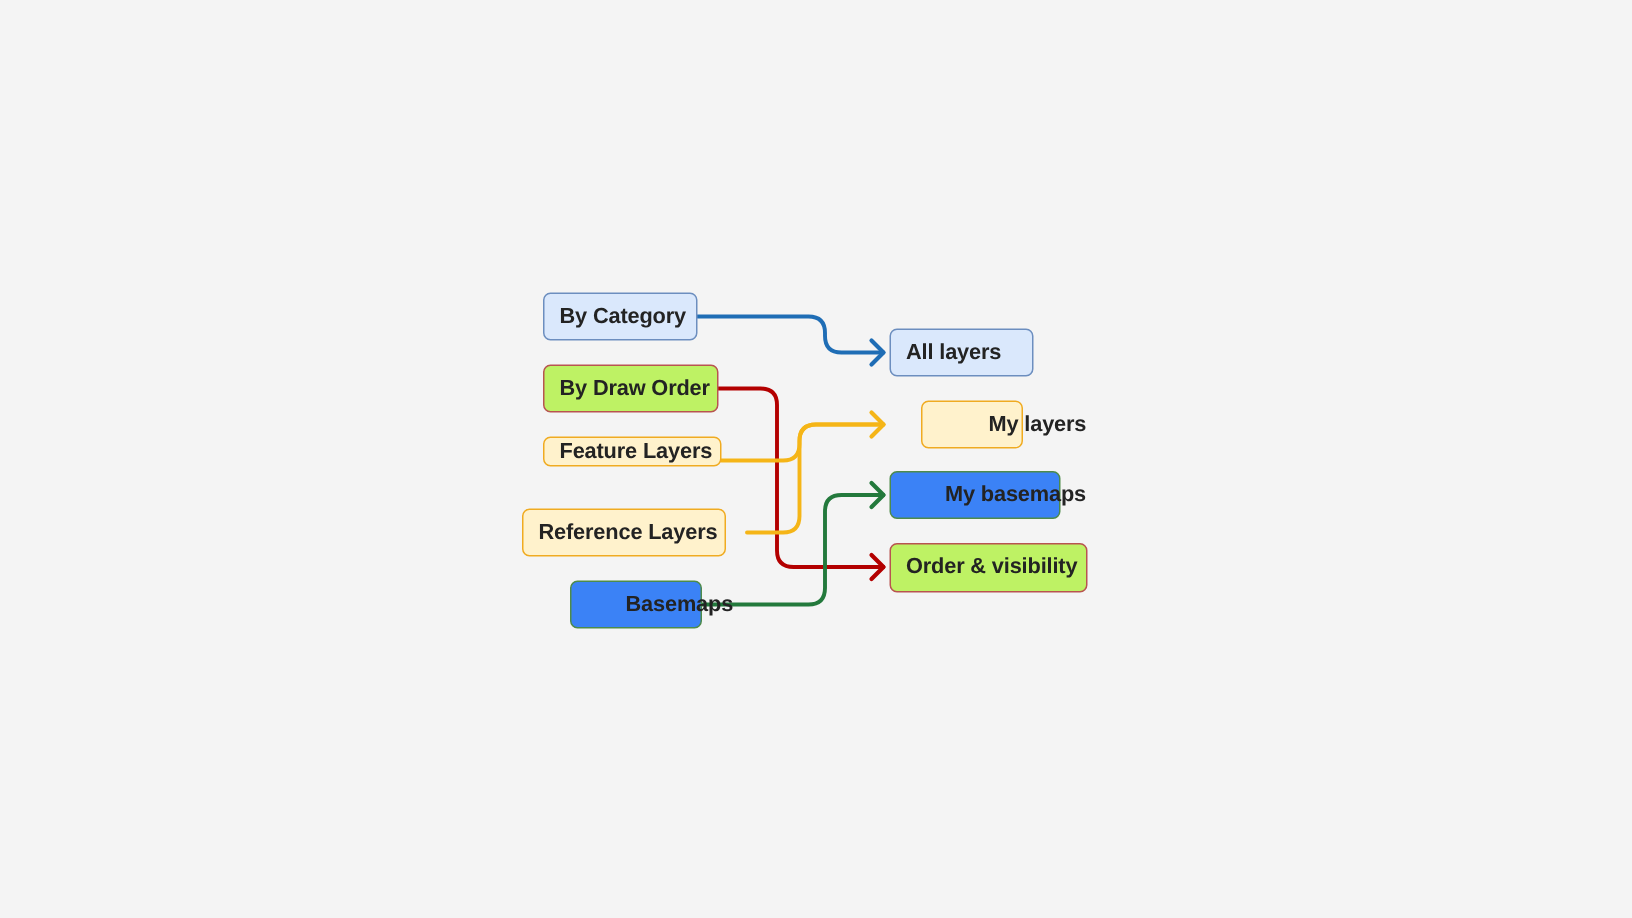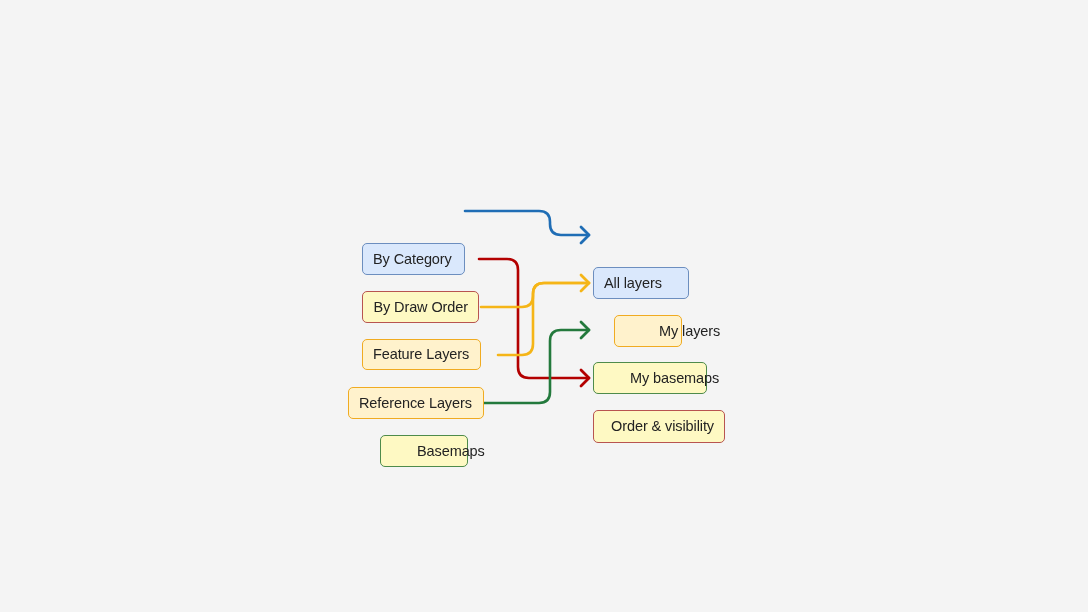--- a/index.html
+++ b/index.html
@@ -34,34 +34,33 @@
     box-sizing: border-box;
     border-radius: 5px;
     border-width: 1.4px;
     border-style: solid;
     display: flex;
     align-items: center;
     justify-content: flex-start;
     padding-left: 10px;
     padding-right: 10px;
     font-size: 14.5px;
-    font-weight: normal;
+    font-weight: bold;
     color: #232323;
     letter-spacing: -0.1px;
     white-space: nowrap;
-    margin-top: 48px;
   }
   .node-label {
     display: block;
     line-height: 1;
   }
   .fill-blue   { background: #dae8fc; border-color: #6c8ebf; }
-  .fill-red    { background: #fef9c3; border-color: #b85450; justify-content: flex-end; }
+  .fill-red    { background: #bef264; border-color: #b85450; }
   .fill-yellow { background: #fff2cc; border-color: #f0ab21; }
-  .fill-green  { background: #fef9c3; border-color: #4e8b4b; padding-left: 36px; }
+  .fill-green  { background: #3b82f6; border-color: #4e8b4b; padding-left: 36px; }
 </style>
 </head>
 <body style="background: rgb(244, 244, 244);">
 
 <div id="diagram-canvas">
 
   <svg class="edges-layer" width="1088" height="612" viewBox="0 0 1088 612" xmlns="http://www.w3.org/2000/svg">
     <g id="edge-paths">
         <path d="M 465 211 L 539 211 Q 550 211 550 222 L 550 224 Q 550 235 561 235 L 589 235" fill="none" stroke="#1f6db5" stroke-width="2.6" stroke-linecap="round" stroke-linejoin="round"></path>
         <path d="M 479 259 L 507 259 Q 518 259 518 270 L 518 367 Q 518 378 529 378 L 589 378" fill="none" stroke="#b30000" stroke-width="2.6" stroke-linecap="round" stroke-linejoin="round"></path>
@@ -77,21 +76,21 @@
       </g>
   </svg>
 
   <div id="nodes-layer">
       <div class="node fill-blue" style="left: 362px; top: 195px; width: 103px; height: 32px;">
         <span class="node-label">By Category</span>
       </div>
       <div class="node fill-red" style="left: 362px; top: 243px; width: 117px; height: 32px;">
         <span class="node-label">By Draw Order</span>
       </div>
-      <div class="node fill-yellow" style="left: 362px; top: 291px; width: 119px; height: 31px; text-align: center;">
+      <div class="node fill-yellow" style="left: 362px; top: 291px; width: 119px; height: 20px; text-align: center;">
         <span class="node-label">Feature Layers</span>
       </div>
       <div class="node fill-yellow" style="left: 348px; top: 339px; width: 136px; height: 32px;">
         <span class="node-label">Reference Layers</span>
       </div>
       <div class="node fill-green" style="left: 380px; top: 387px; width: 88px; height: 32px;">
         <span class="node-label">Basemaps</span>
       </div>
       <div class="node fill-blue" style="left: 593px; top: 219px; width: 96px; height: 32px;">
         <span class="node-label">All layers</span>

